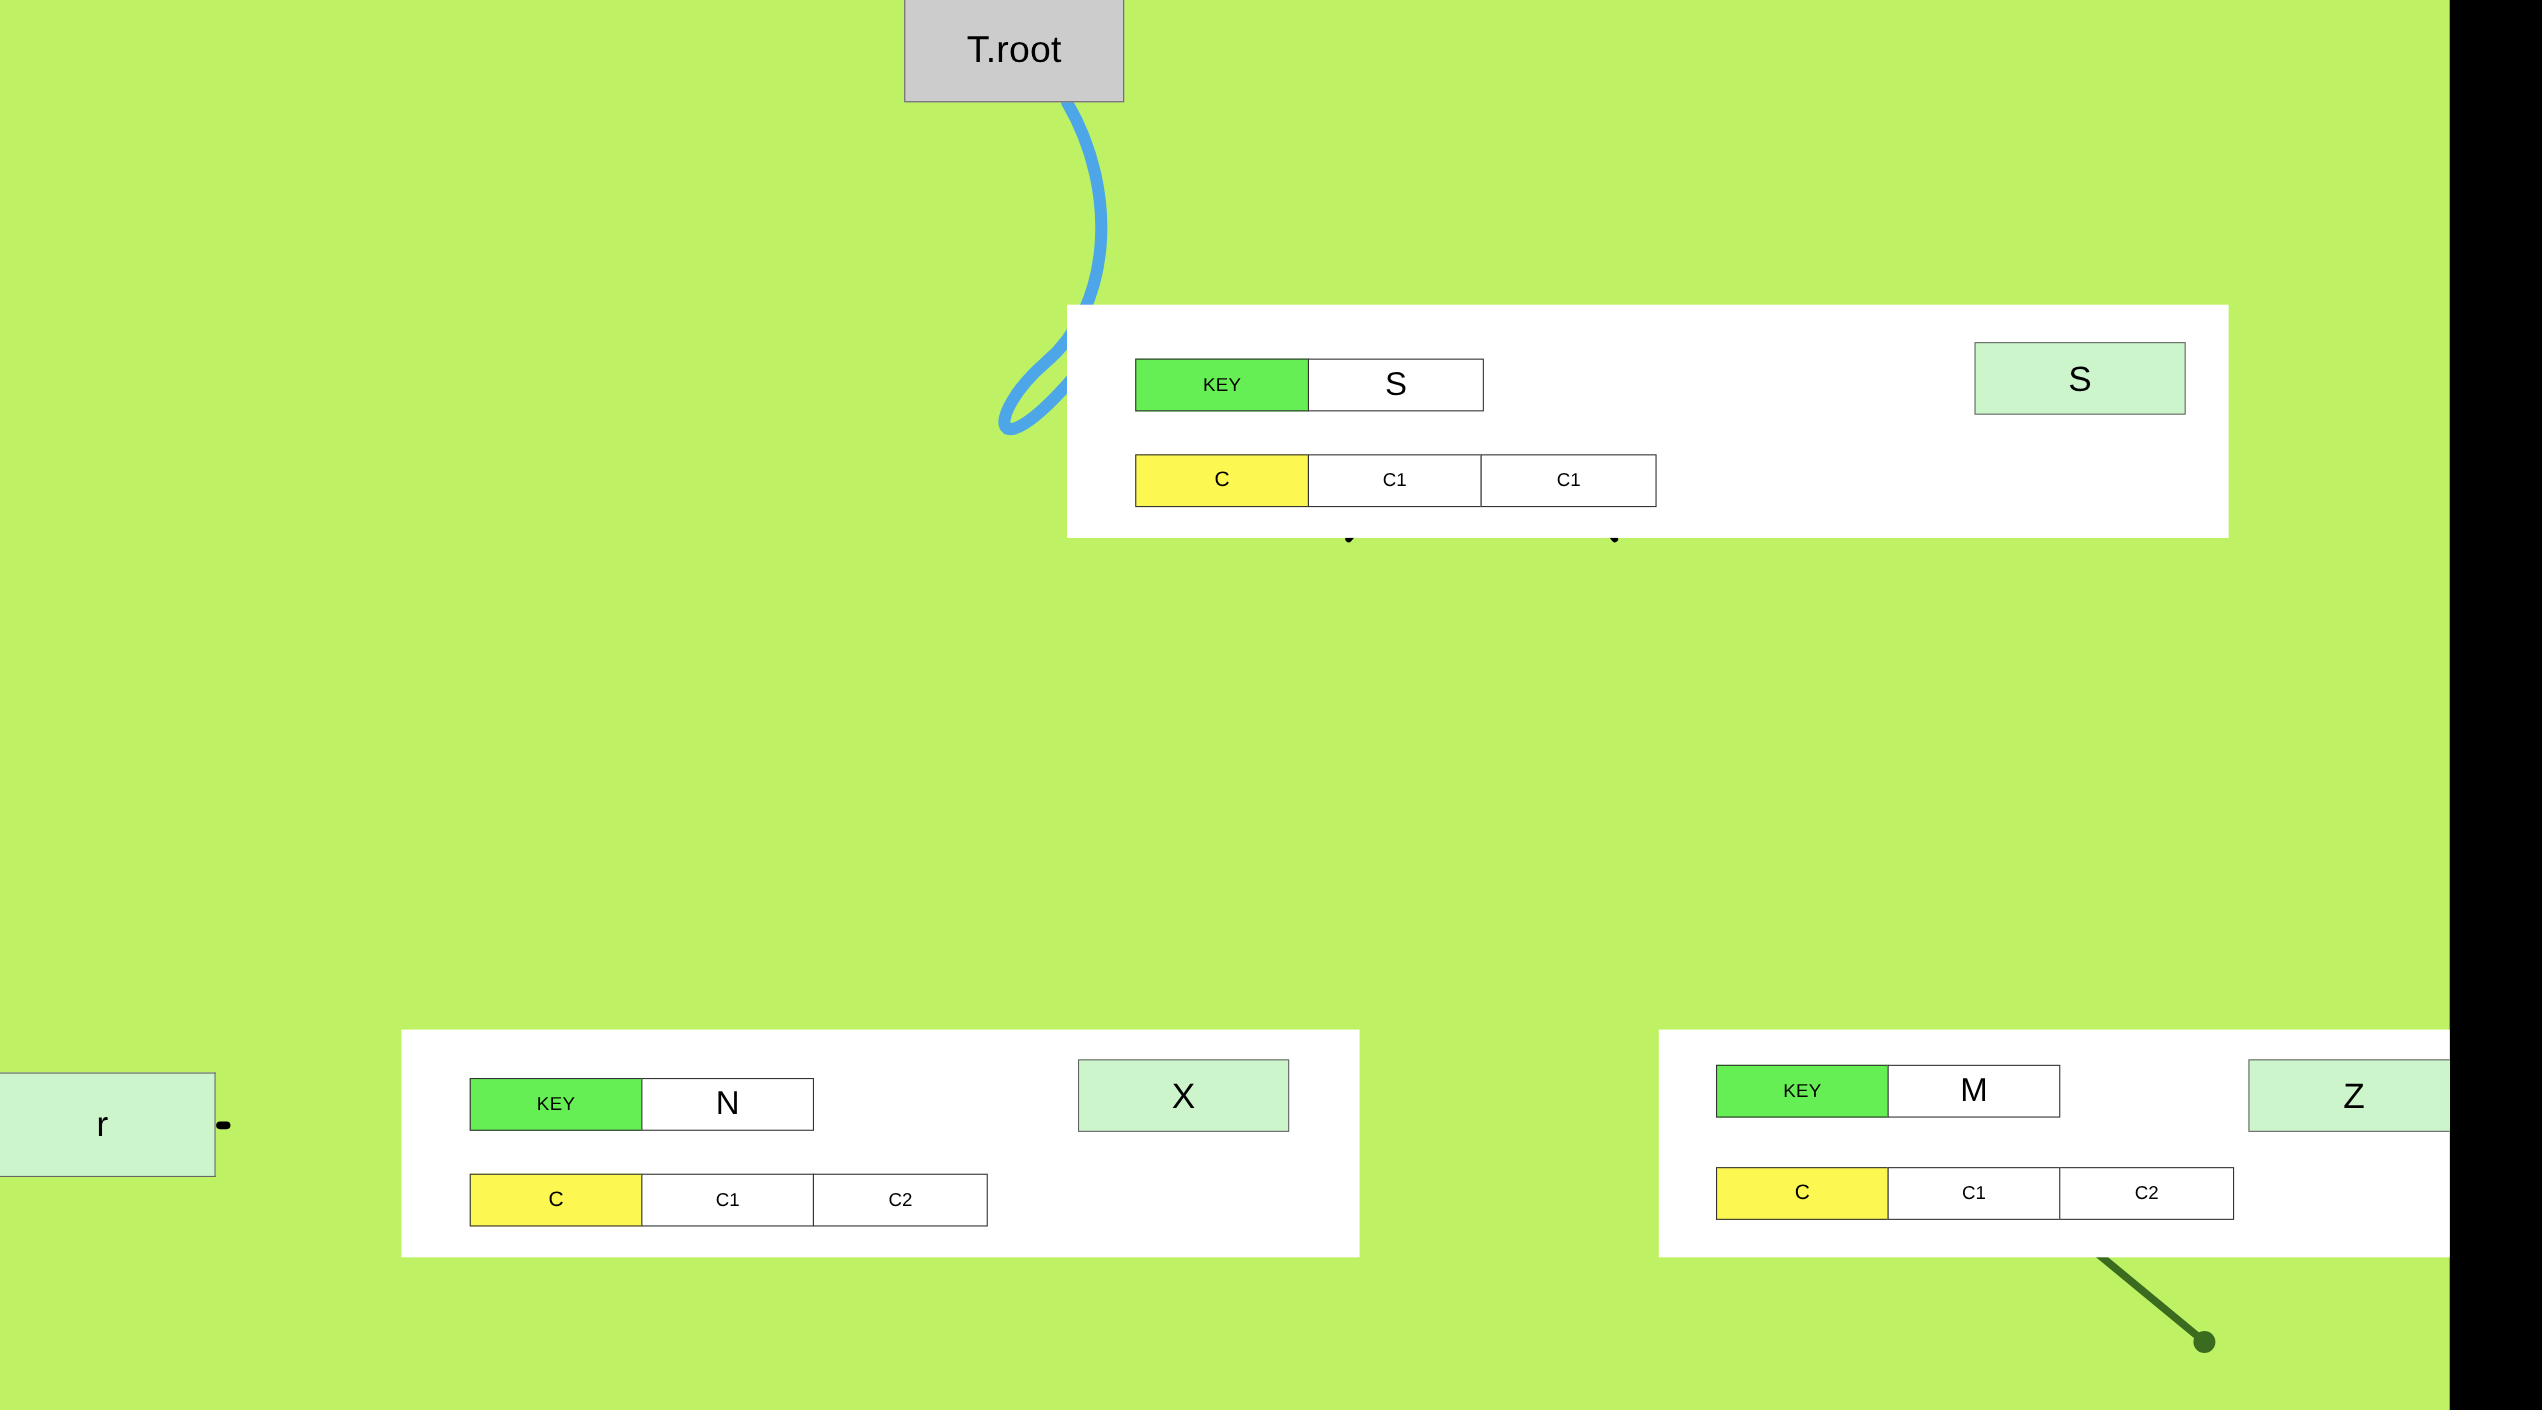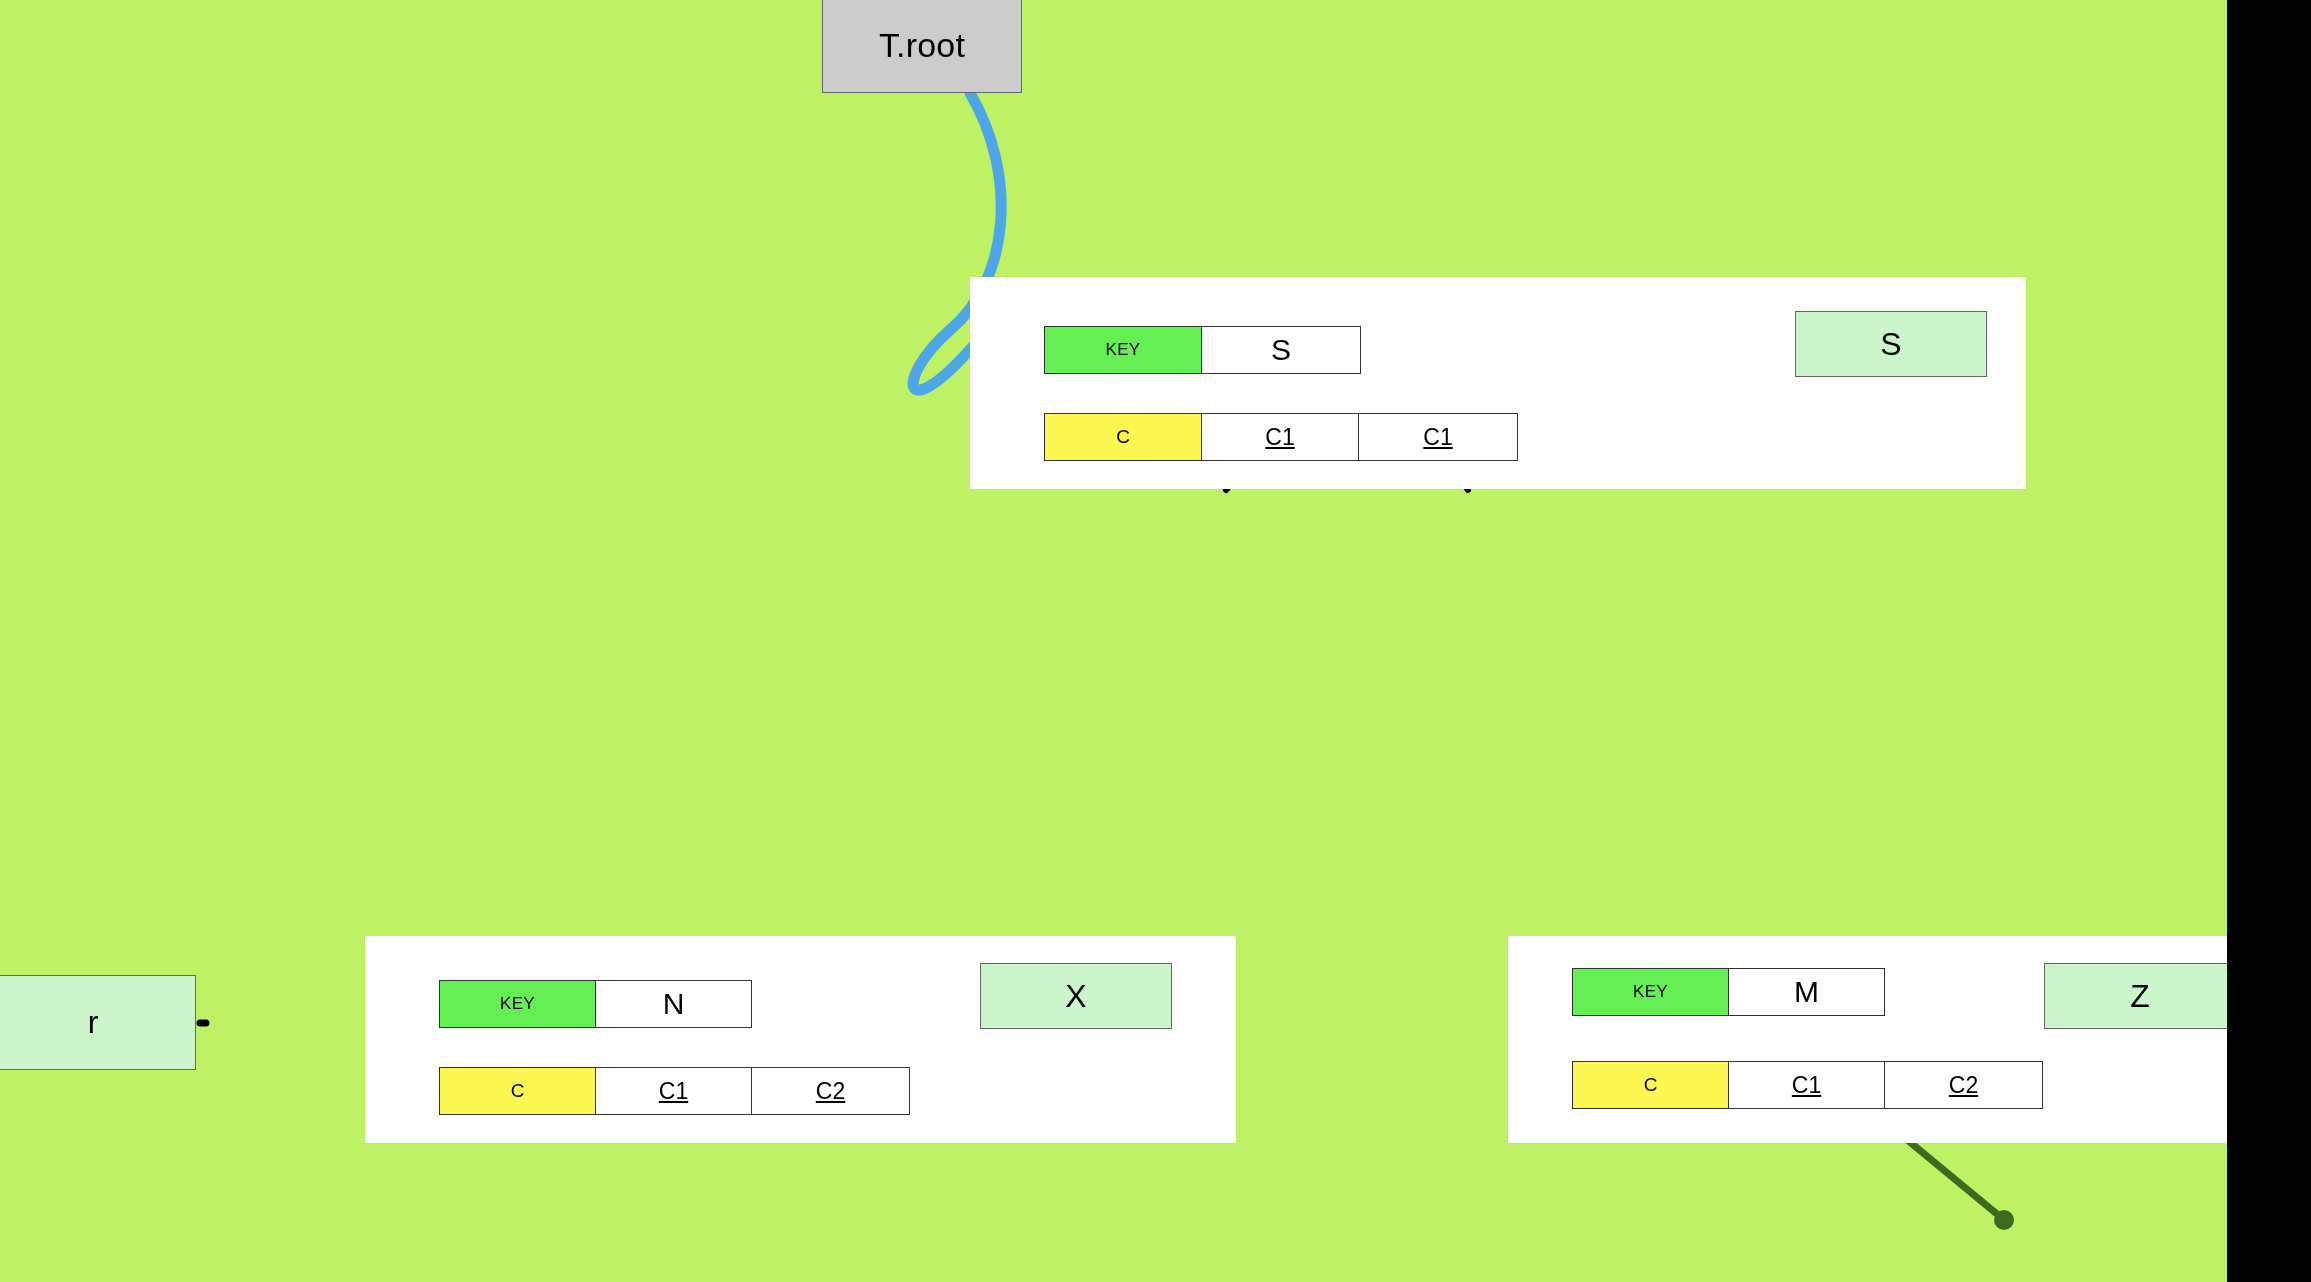--- a/index.html
+++ b/index.html
@@ -47,21 +47,20 @@
     background: #FFFFFF;
     box-sizing: border-box;
     overflow: hidden;
   }
 
   
   .field-row {
     position: absolute;
     display: flex;
     box-sizing: border-box;
-    margin-left: 12px;
   }
   .cell {
     box-sizing: border-box;
     border: 1px solid #333333;
     margin-left: -1px;
     display: flex;
     align-items: center;
     justify-content: center;
     background: #FFFFFF;
     color: #000000;
@@ -74,22 +73,21 @@
     letter-spacing: 0.3px;
   }
   .cell.c-label {
     background: #FCF751;
     font-size: 19px;
   }
   .cell.val {
     font-size: 30px;
   }
   .cell.child {
-    font-size: 23px;
-    text-decoration: underline;
+    font-size: 17px;
   }
 
   
   .pale-box {
     position: absolute;
     background: #CCF5CC;
     border: 1px solid #666666;
     box-sizing: border-box;
     display: flex;
     align-items: center;

